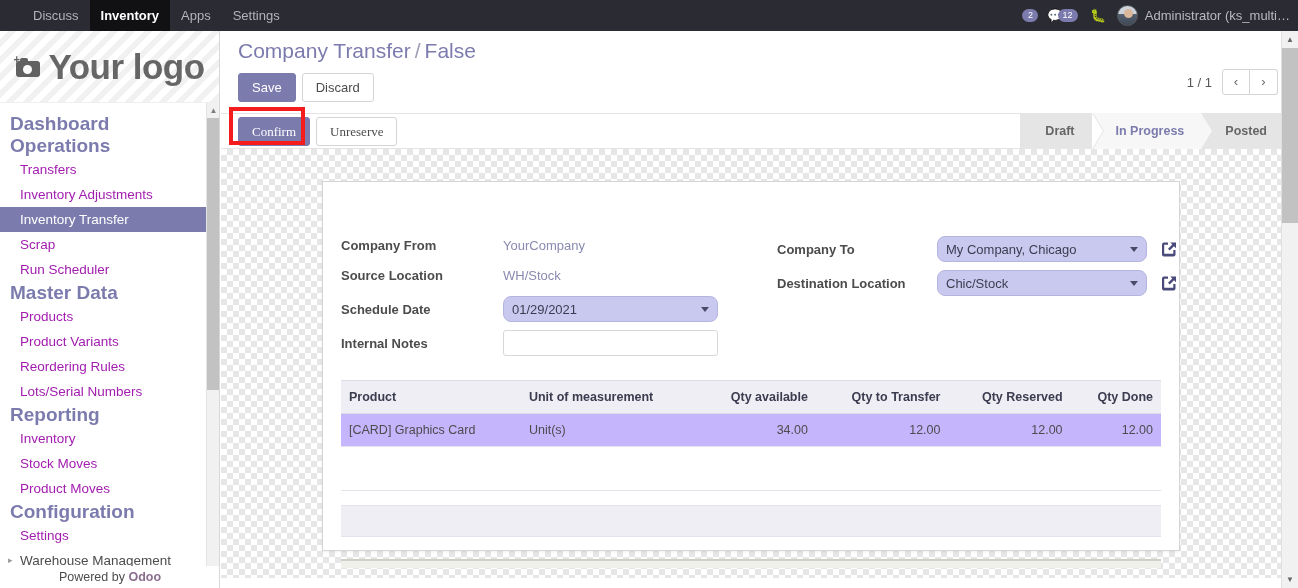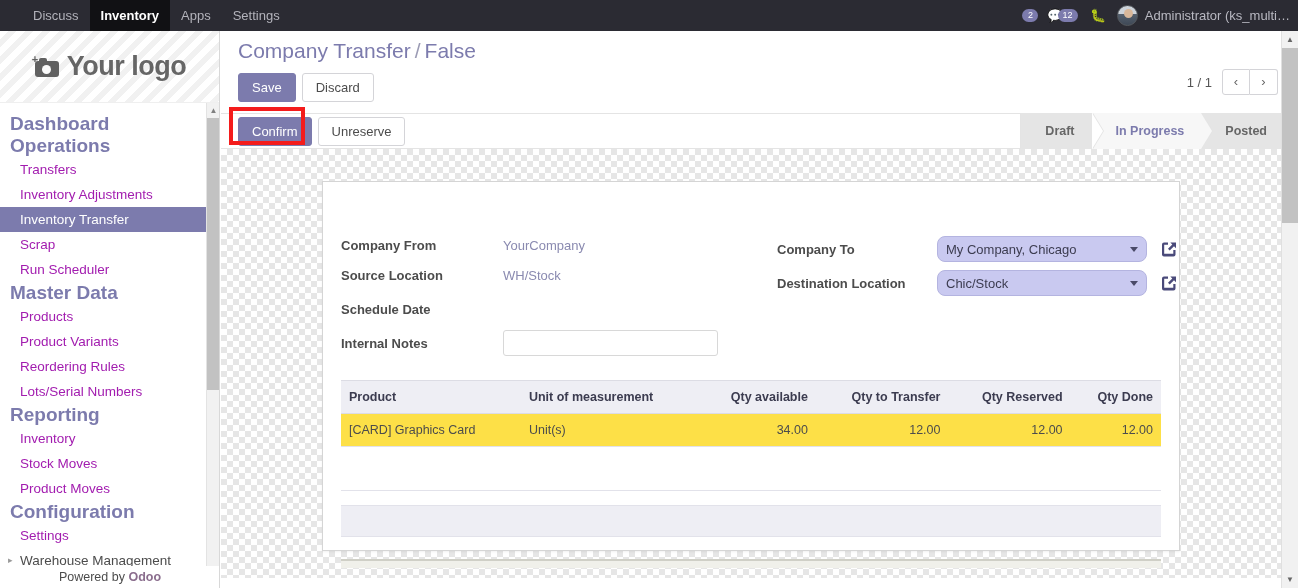--- a/index.html
+++ b/index.html
@@ -64,21 +64,21 @@
     background-image: repeating-linear-gradient(135deg,
        #ffffff 0px, #ffffff 6px, #f1f1f1 6px, #f1f1f1 12px);
     border-bottom: 1px solid #efefef;
   }
   .logo-inner { display: flex; align-items: center; gap: 8px; }
   .cam-icon { position: relative; width: 26px; height: 21px; }
   .cam-body { position:absolute; left:2px; top:5px; width:24px; height:16px; background:#616161; border-radius:3px;}
   .cam-lens { position:absolute; left:9px; top:9px; width:9px; height:9px; border-radius:50%; background:#fbfbfb;}
   .cam-bump { position:absolute; left:6px; top:2px; width:8px; height:5px; background:#616161; border-radius:2px 2px 0 0;}
   .cam-plus { position:absolute; left:-1px; top:-1px; color:#616161; font-size:11px; font-weight:bold; line-height:9px;}
-  .logo-text { font-size: 27px; color: #666666; font-weight: bold; letter-spacing: -0.5px; }
+  .logo-text { font-size: 35px; color: #666666; font-weight: bold; letter-spacing: -0.5px; }
 
   .menu { padding-top: 10px; position: relative; }
   .menu-header {
     color: #7c7bad; font-weight: bold; font-size: 19px;
     padding: 2px 14px 2px 10px; line-height: 18px;
   }
   .menu-item {
     color: #a21caf; font-size: 13.5px;
     padding: 4px 10px 4px 20px; line-height: 17px;
     cursor: pointer; white-space: nowrap; overflow: hidden;
@@ -146,21 +146,21 @@
   }
   .pager-btn.first { border-radius: 3px 0 0 3px; }
   .pager-btn.last { border-radius: 0 3px 3px 0; border-left: none; }
 
   
   .sheet-header {
     margin-top: 11px; height: 36px; position: relative;
     border-top: 1px solid #e4e4e4; border-bottom: 1px solid #e4e4e4;
     background: #ffffff; display: flex; align-items: center;
   }
-  .sheet-buttons { display: flex; align-items: center; padding-left: 17px; }
+  .sheet-buttons { display: flex; align-items: center; padding-left: 17px; font-family: Liberation Serif, serif; }
   .hl-wrap { position: relative; display: inline-block; }
   .hl-box {
     position: absolute; left: -9px; top: -10px;
     width: 76px; height: 38px;
     border: 4px solid #f41c1c; pointer-events: none;
   }
   .statusbar {
     margin-left: auto; display: flex; align-items: stretch;
     height: 36px; border-left: 1px solid #e4e4e4; padding-right: 14px;
   }
@@ -234,21 +234,21 @@
   .lines { margin: 18px 18px 0 18px; }
   table.lines-table { width: 100%; border-collapse: collapse; }
   table.lines-table th {
     background: #eeeef4; color: #3c3c50; font-size: 12.5px; font-weight: bold;
     text-align: left; padding: 9px 8px; border-top: 1px solid #dcdce4;
     border-bottom: 1px solid #dcdce4; white-space: nowrap;
   }
   table.lines-table th.num, table.lines-table td.num { text-align: right; }
   table.lines-table td {
     font-size: 12.5px; color: #4c4c4c; padding: 9px 8px;
-    background: #fde047; border-bottom: 1px solid #e2e2ea; white-space: nowrap;
+    background: #c4b5fd; border-bottom: 1px solid #e2e2ea; white-space: nowrap;
   }
   .empty-row-1 { height: 26px; margin: 18px 18px 0 18px; border-bottom: 1px solid #e2e2ea; }
   .empty-row-2 {
     height: 32px; margin: 14px 18px 0 18px; background: #eeeef4;
     border-top: 1px solid #e2e2ea; border-bottom: 1px solid #e2e2ea;
   }
   .empty-row-3 {
     height: 9px; margin: 22px 18px 0 18px; background: #f0f0ea;
     border-top: 2px solid #cfcfc6;
   }
@@ -381,20 +381,24 @@
           <div class="form-row">
             <div class="form-label">Company From</div>
             <div class="readonly-val">YourCompany</div>
           </div>
           <div class="form-row">
             <div class="form-label">Source Location</div>
             <div class="readonly-val">WH/Stock</div>
           </div>
           <div class="form-row tall">
             <div class="form-label">Schedule Date</div>
+            <div class="select-box">
+              <span>01/29/2021</span>
+              <span class="caret"></span>
+            </div>
           </div>
           <div class="form-row tall">
             <div class="form-label">Internal Notes</div>
             <input class="text-input" type="text" value="" style="">
           </div>
         </div>
 
         <div class="form-col">
           <div class="form-row tall">
             <div class="form-label wide">Company To</div>

